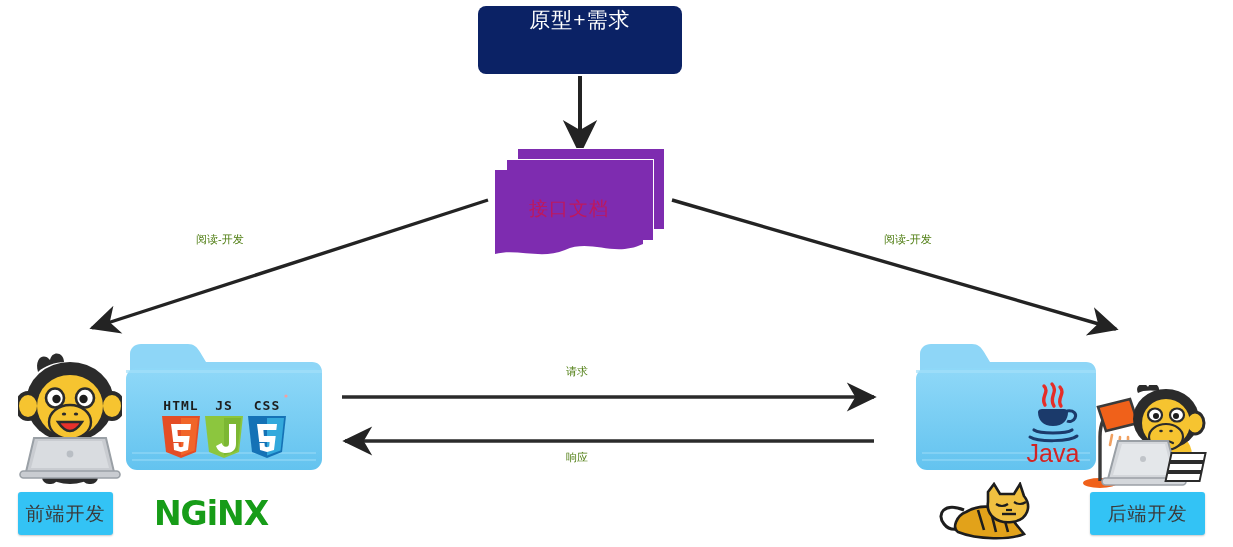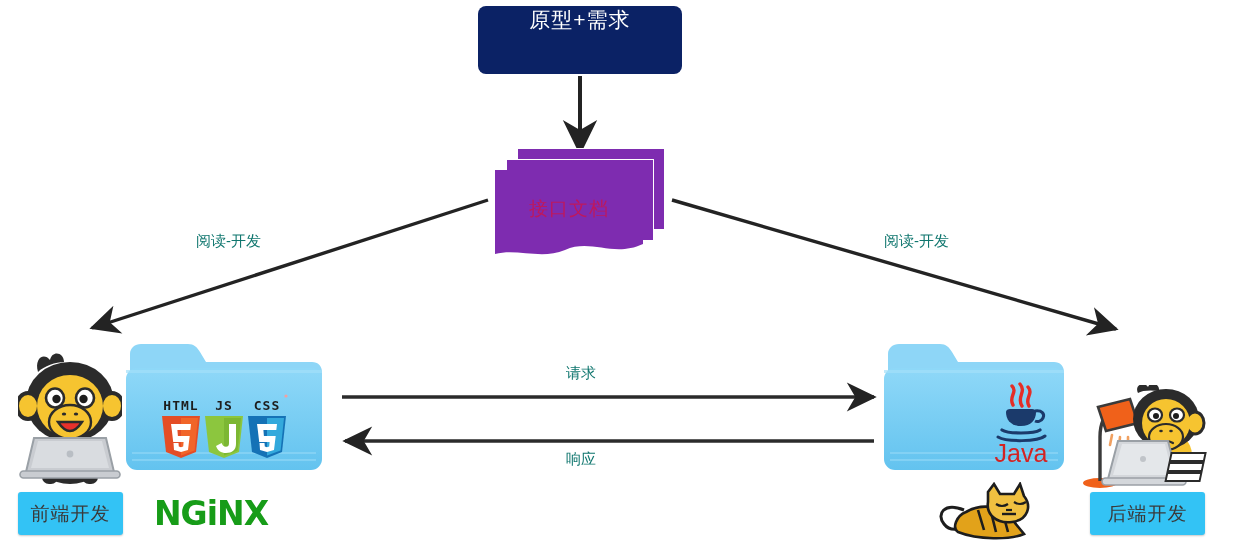--- a/index.html
+++ b/index.html
@@ -49,43 +49,43 @@
     position:absolute; left:0; top:22px; width:148px; height:78px;
     display:flex; align-items:center; justify-content:center;
     color:#be185d; font-size:19px; letter-spacing:1px;
   }
 
   
   #wires{ left:0; top:0; width:1233px; height:547px; pointer-events:none; }
 
   
   .edge-label{
-    font-size:15px; color:#0f766e; white-space:nowrap;
+    font-size:11px; color:#4d7c0f; white-space:nowrap;
   }
   #lbl-read-left{ left:196px; top:232px; }
   #lbl-read-right{ left:884px; top:232px; }
   #lbl-request{ left:566px; top:364px; }
   #lbl-response{ left:566px; top:450px; }
   #folder-fe{ left:126px; top:340px; }
-  #folder-be{ left:884px; top:340px; }
+  #folder-be{ left:916px; top:340px; }
 
   
   #monkey-fe{ left:18px; top:350px; }
   #monkey-be{ left:1068px; top:385px; }
 
   
   .role-badge{
     height:43px;
     background:#33c3f5;
     border-radius:3px;
     display:flex; align-items:center; justify-content:center;
     color:#3a3a3a; font-size:19px; letter-spacing:1px;
     box-shadow:0 1px 2px rgba(0,0,0,.22);
   }
-  #badge-fe{ left:18px; top:492px; width:105px; }
+  #badge-fe{ left:18px; top:492px; width:95px; }
   #badge-be{ left:1090px; top:492px; width:115px; }
 
   
   #nginx-logo{ left:152px; top:492px; }
   
   #tomcat-logo{ left:928px; top:482px; }
 </style>
 </head>
 <body>
 

